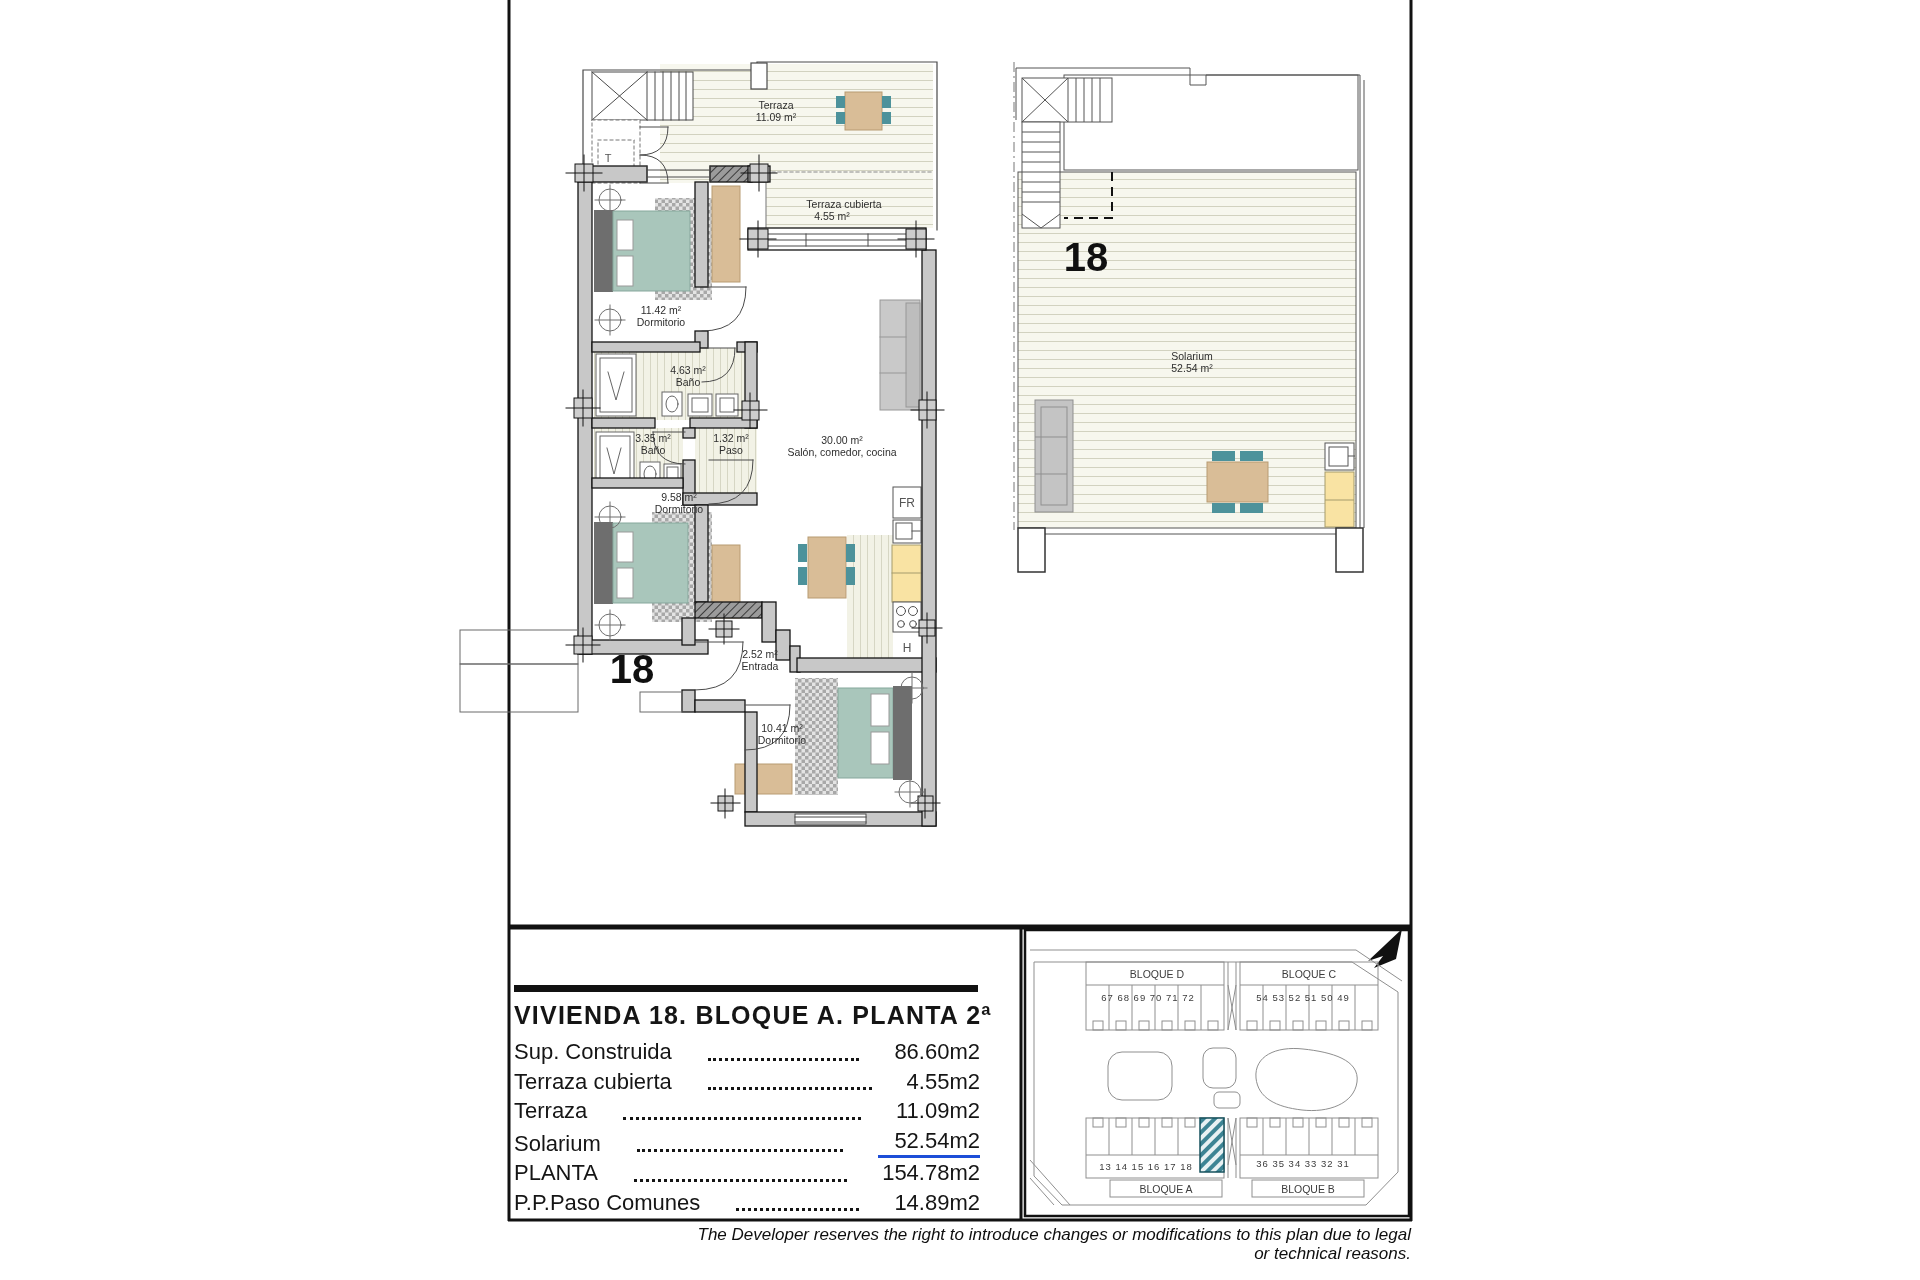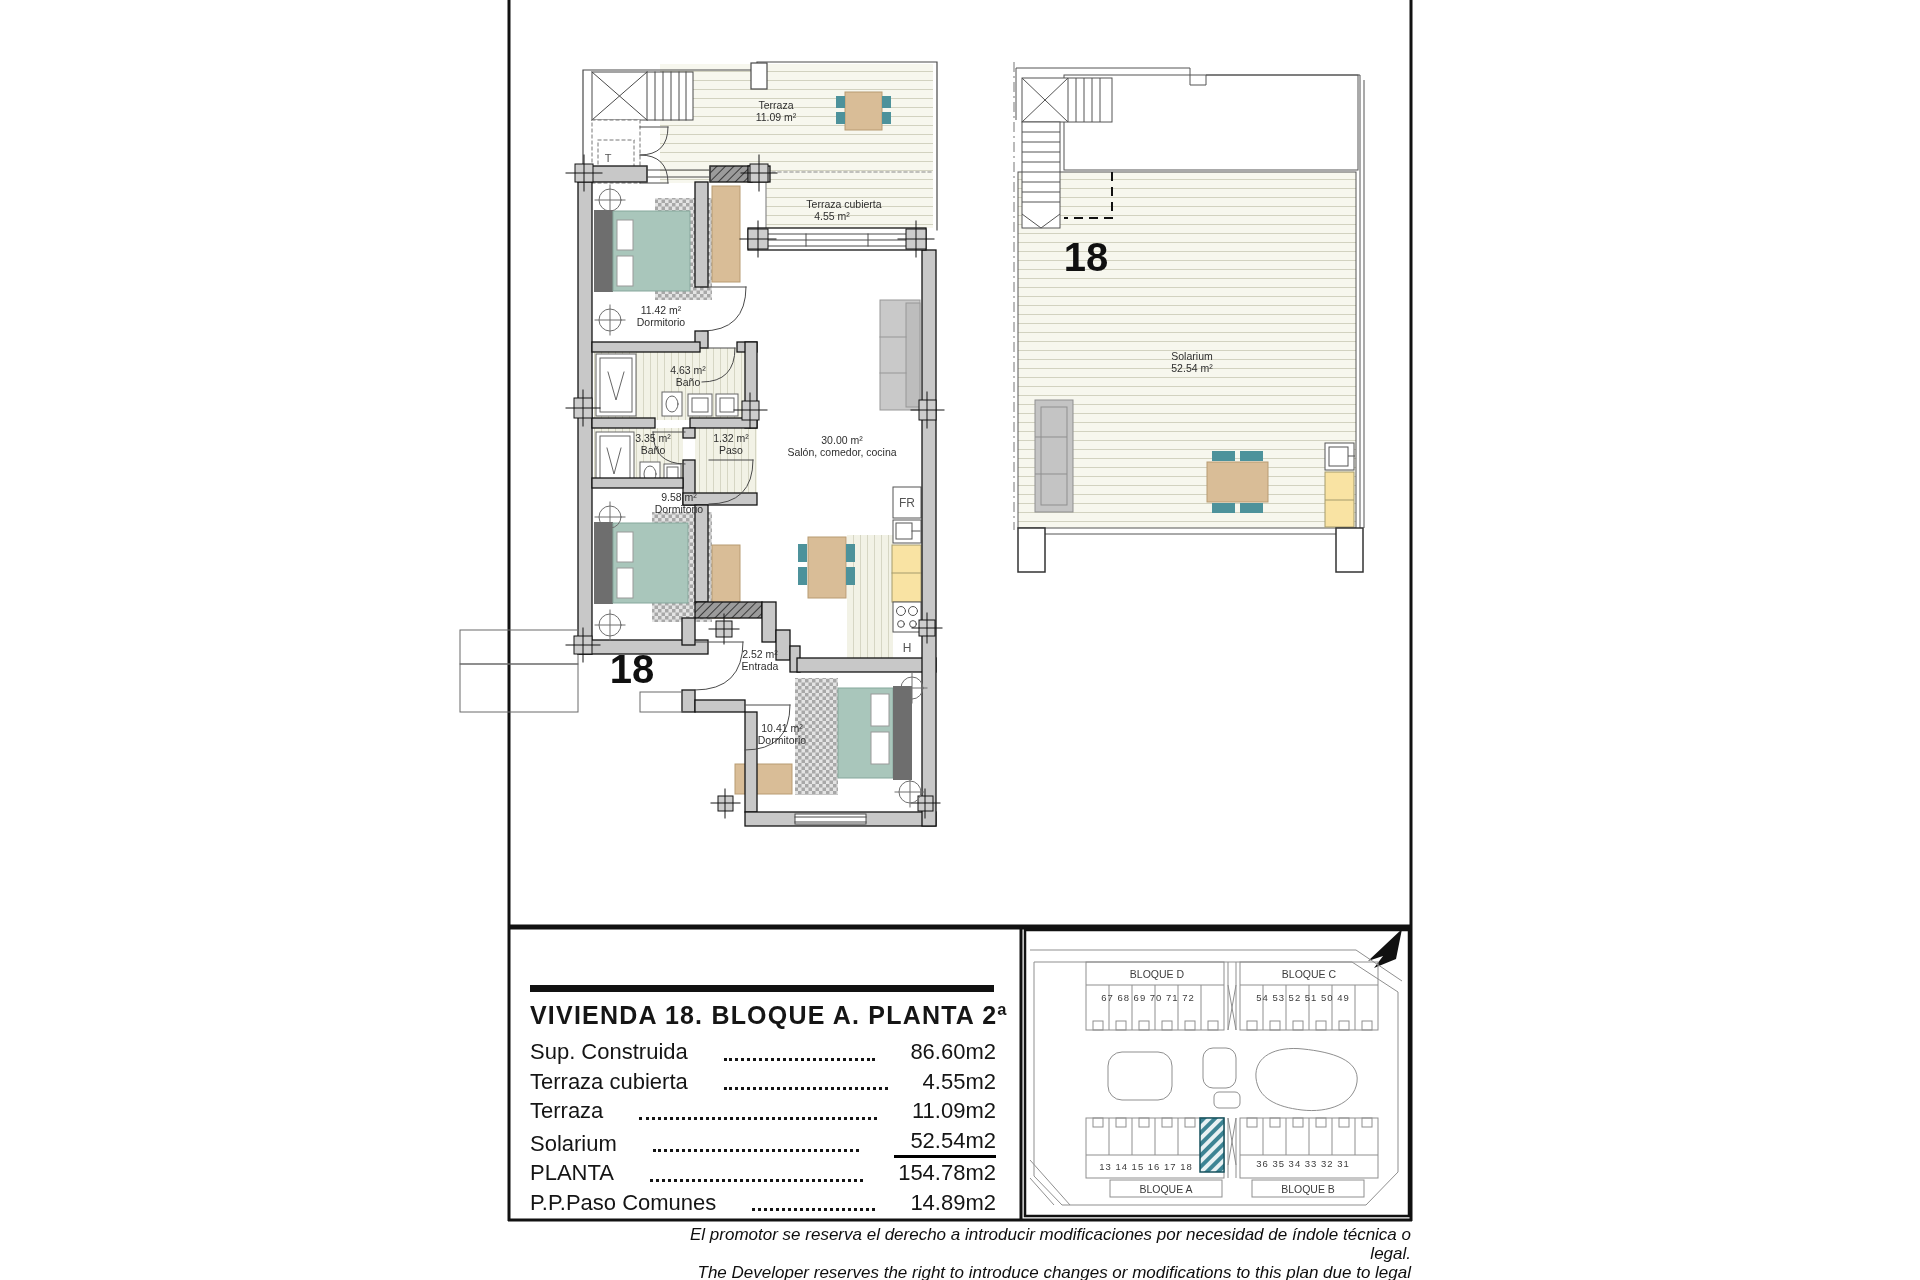--- a/index.html
+++ b/index.html
@@ -8,26 +8,26 @@
   .plan-svg{position:absolute;left:0;top:0;}
   svg text{font-family:"Liberation Sans", sans-serif;fill:#2e2e2e;}
   .room-lbl{font-size:10.5px;}
   .big-unit{font-size:40px;font-weight:bold;fill:#101010;}
   .fixture-lbl{font-size:12px;fill:#555;}
   .t-lbl{font-size:11px;fill:#555;}
   .site-lbl{font-size:10.5px;fill:#3c3c3c;}
   .site-units{font-size:9.5px;fill:#3c3c3c;letter-spacing:1px;}
   .sol-lbl{font-size:10.5px;}
 
-  .info-panel{position:absolute;left:530px;top:985px;width:466px;}
+  .info-panel{position:absolute;left:514px;top:985px;width:466px;}
   .info-bar{height:7px;background:#111;width:464px;margin-bottom:9px;}
   .info-title{font-size:25px;font-weight:bold;letter-spacing:1.2px;margin-bottom:7px;white-space:nowrap;}
   .info-row{display:flex;align-items:flex-end;font-size:22px;line-height:29.5px;white-space:nowrap;gap:32px;}
   .info-row .dots{flex:1;border-bottom:3.2px dotted #151515;margin:0 3px 6px 4px;min-width:20px;}
-  .info-row.sum .val{border-bottom:3px solid #000000;padding-left:16px;}
+  .info-row.sum .val{border-bottom:3px solid #1d4ed8;padding-left:16px;}
 
   .disclaimer{position:absolute;left:690px;top:1225px;width:721px;text-align:right;
               font-style:italic;font-size:17px;line-height:19px;color:#0e0e0e;}
 </style>
 </head>
 <body>
 
 <div class="page">
 
 <svg class="plan-svg" width="1920" height="1280" viewBox="0 0 1920 1280">
@@ -581,17 +581,16 @@
     <span class="val">154.78m2</span>
   </div>
   <div class="info-row">
     <span>P.P.Paso Comunes</span>
     <span class="dots"></span>
     <span class="val">14.89m2</span>
   </div>
 </div>
 
 <div class="disclaimer">
-  <div>El promotor se reserva el derecho a introducir modificaciones por necesidad de índole técnica o legal.</div>
   <div>The Developer reserves the right to introduce changes or modifications to this plan due to legal or technical reasons.</div>
 </div>
 
 </div>
 
 </body></html>

